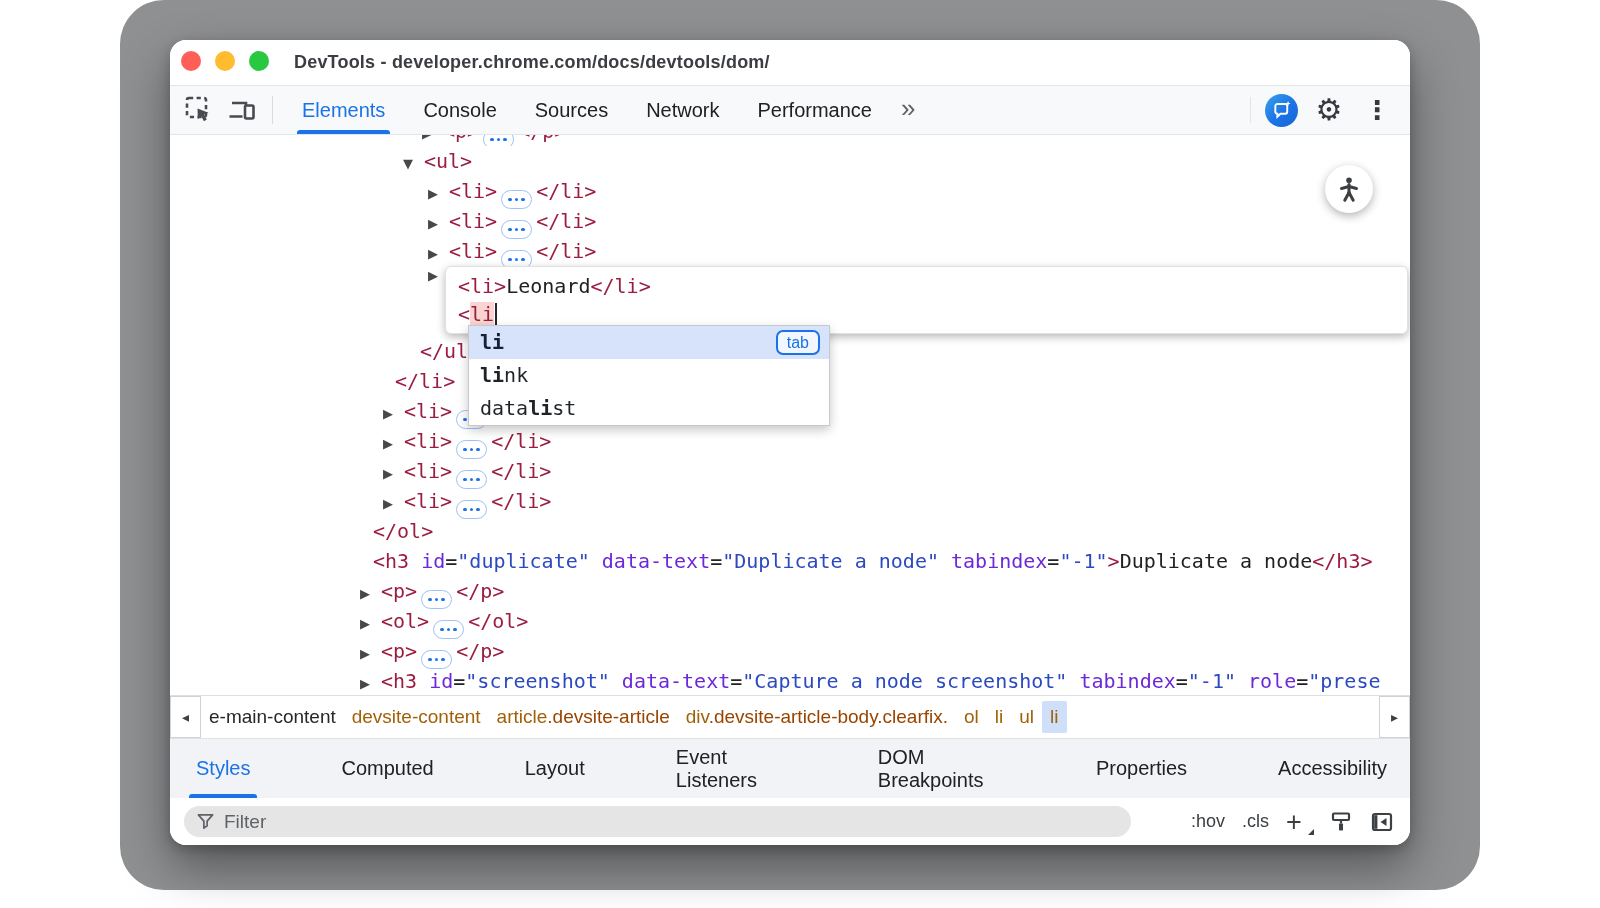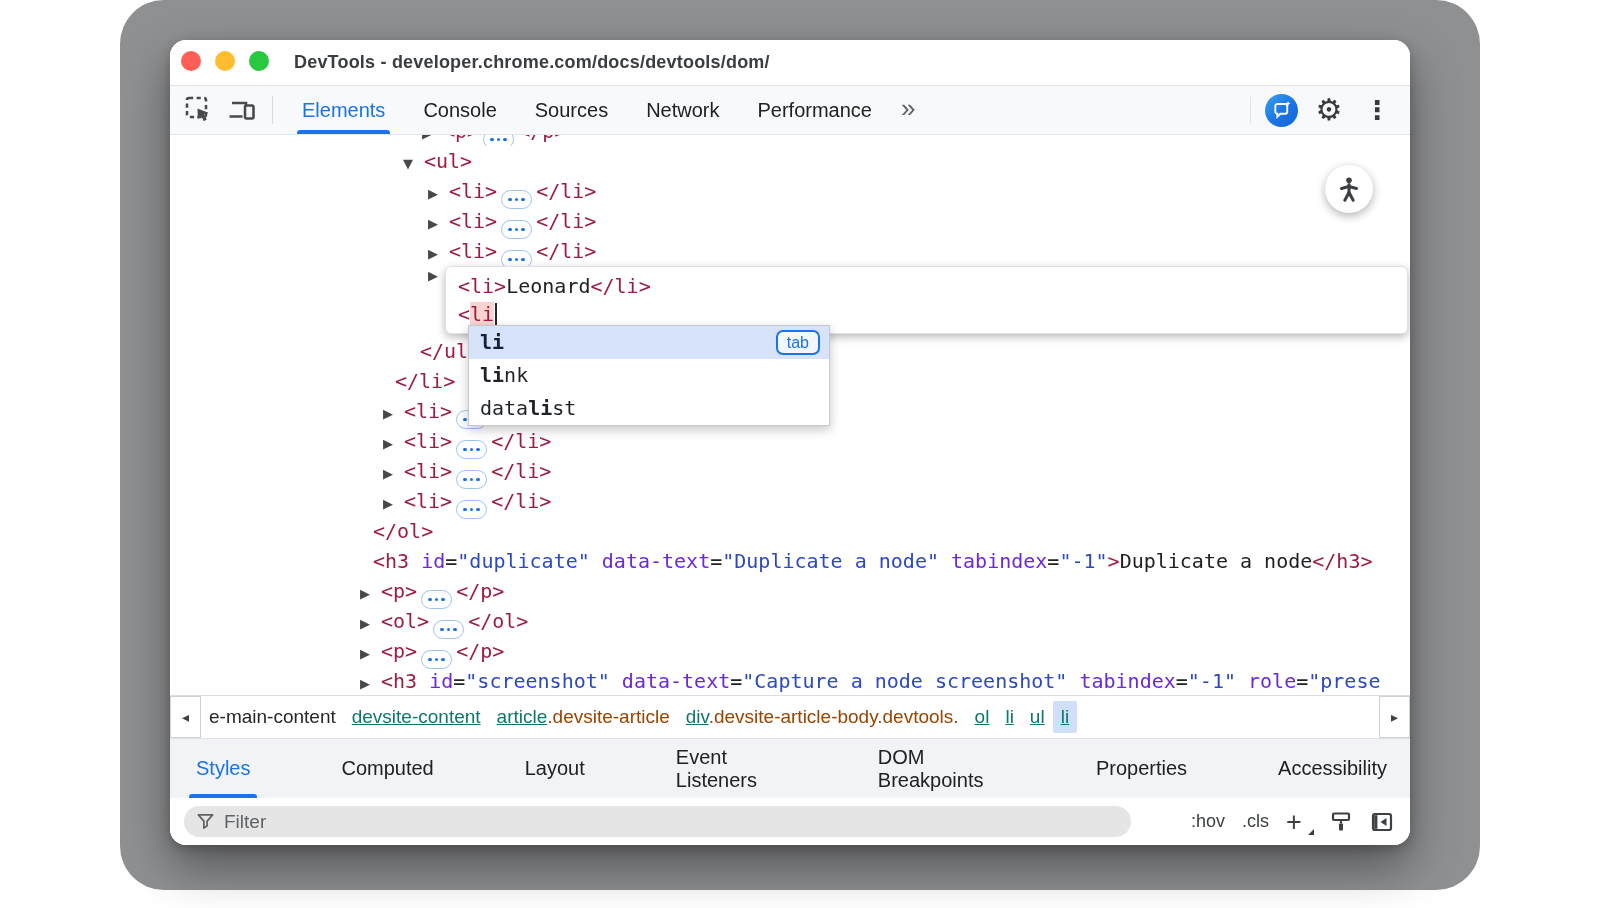--- a/index.html
+++ b/index.html
@@ -85,21 +85,21 @@
 
   
   #crumb-bar { position:relative; height:43px; border-top:1px solid #dcdee1; background:#fff;
     display:flex; align-items:stretch; overflow:hidden; }
   .crumb-scroll { width:31px; flex:0 0 auto; border:1px solid #cfd1d4; background:#fff;
     display:flex; align-items:center; justify-content:center; font-size:14px; color:#3c4043;
     font-family:"DejaVu Sans",sans-serif; }
   #crumbs { display:flex; align-items:center; flex:1 1 auto; font-size:19px; overflow:hidden; }
   .crumb { padding:5px 8px; white-space:nowrap; border-radius:2px; }
   .crumb.selected { background:#cfdef9; }
-  .crumb-tag { color:#0f766e;text-decoration:underline; }
+  .crumb-tag { color:#a16207; }
   .crumb-class { color:#994500; }
   .crumb-plain { color:#26282b; }
   #crumb-right { margin-left:auto; }
 
   
   #styles-tabbar { height:60px; background:#f1f3f6; border-top:1px solid #e2e2e2;
     display:flex; align-items:center; padding-left:3px;gap:45px; }
   .styles-tab { position:relative; height:100%; display:flex; align-items:center;
     padding:0 23px; font-size:20px; color:#202124; }
   .styles-tab.active { color:#1a73e8; }
@@ -264,21 +264,21 @@
         </svg>
       </div>
     </div>
 
     <div id="crumb-bar">
       <span class="crumb-scroll">◂</span>
       <div id="crumbs">
           <span class="crumb"><span class="crumb-plain">e-main-content</span></span>
           <span class="crumb"><span class="crumb-tag">devsite-content</span></span>
           <span class="crumb"><span class="crumb-tag">article</span><span class="crumb-class">.devsite-article</span></span>
-          <span class="crumb"><span class="crumb-tag">div</span><span class="crumb-class">.devsite-article-body.devtools.</span></span>
+          <span class="crumb"><span class="crumb-tag">div</span><span class="crumb-class">.devsite-article-body.clearfix.</span></span>
           <span class="crumb"><span class="crumb-tag">ol</span></span>
           <span class="crumb"><span class="crumb-tag">li</span></span>
           <span class="crumb"><span class="crumb-tag">ul</span></span>
           <span class="crumb selected"><span class="crumb-tag">li</span></span>
         </div>
       <span class="crumb-scroll" id="crumb-right">▸</span>
     </div>
 
     <div id="styles-tabbar">
         <div class="styles-tab active">Styles</div>

